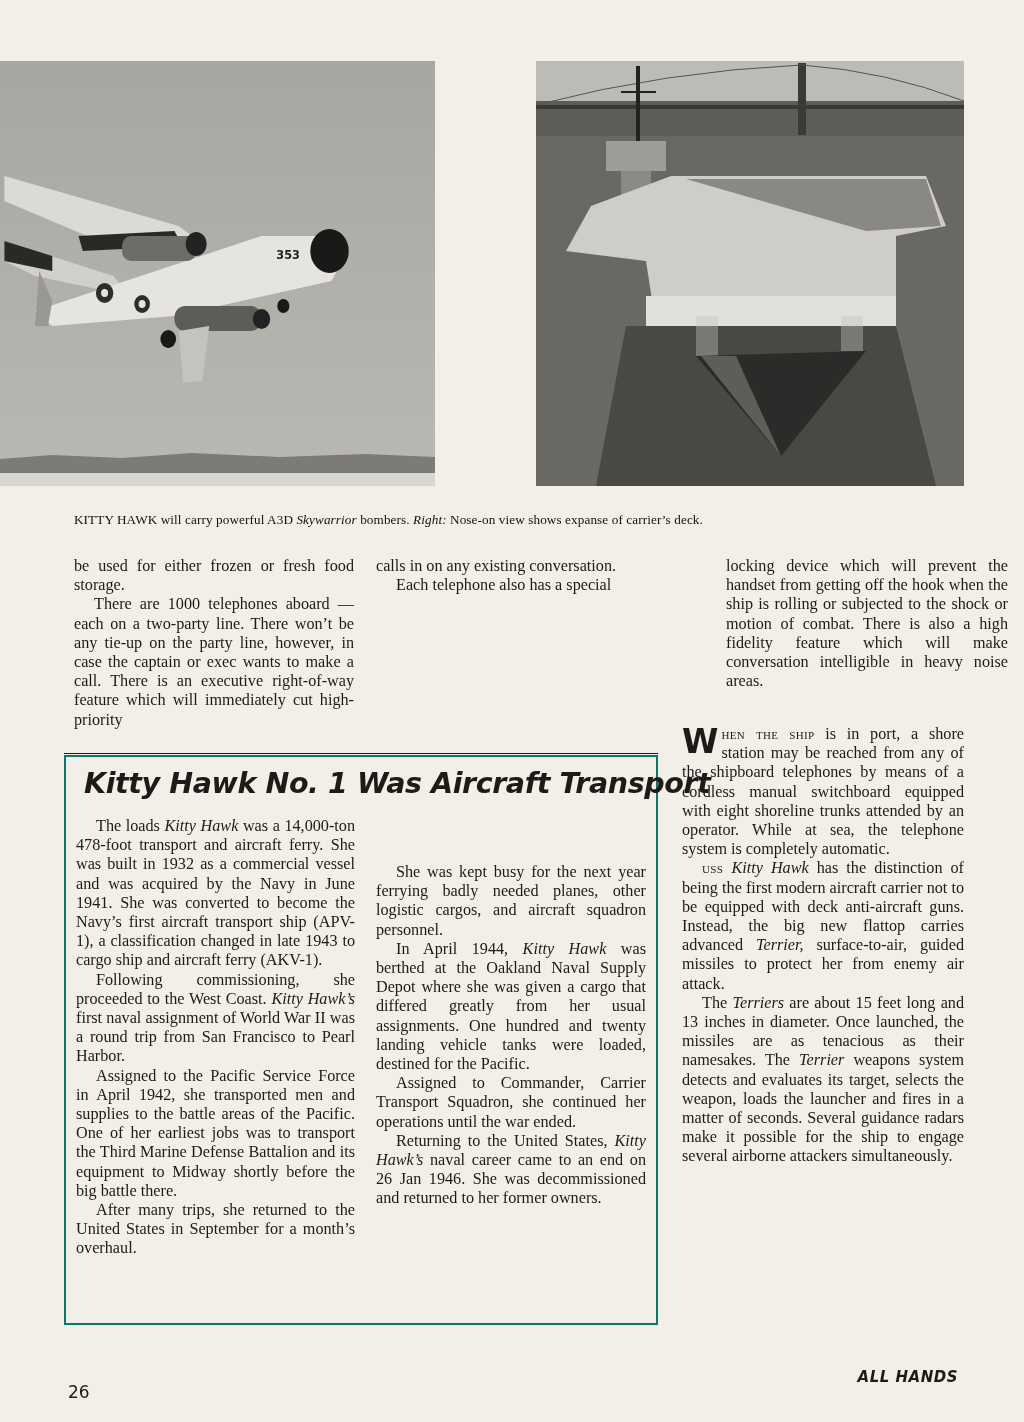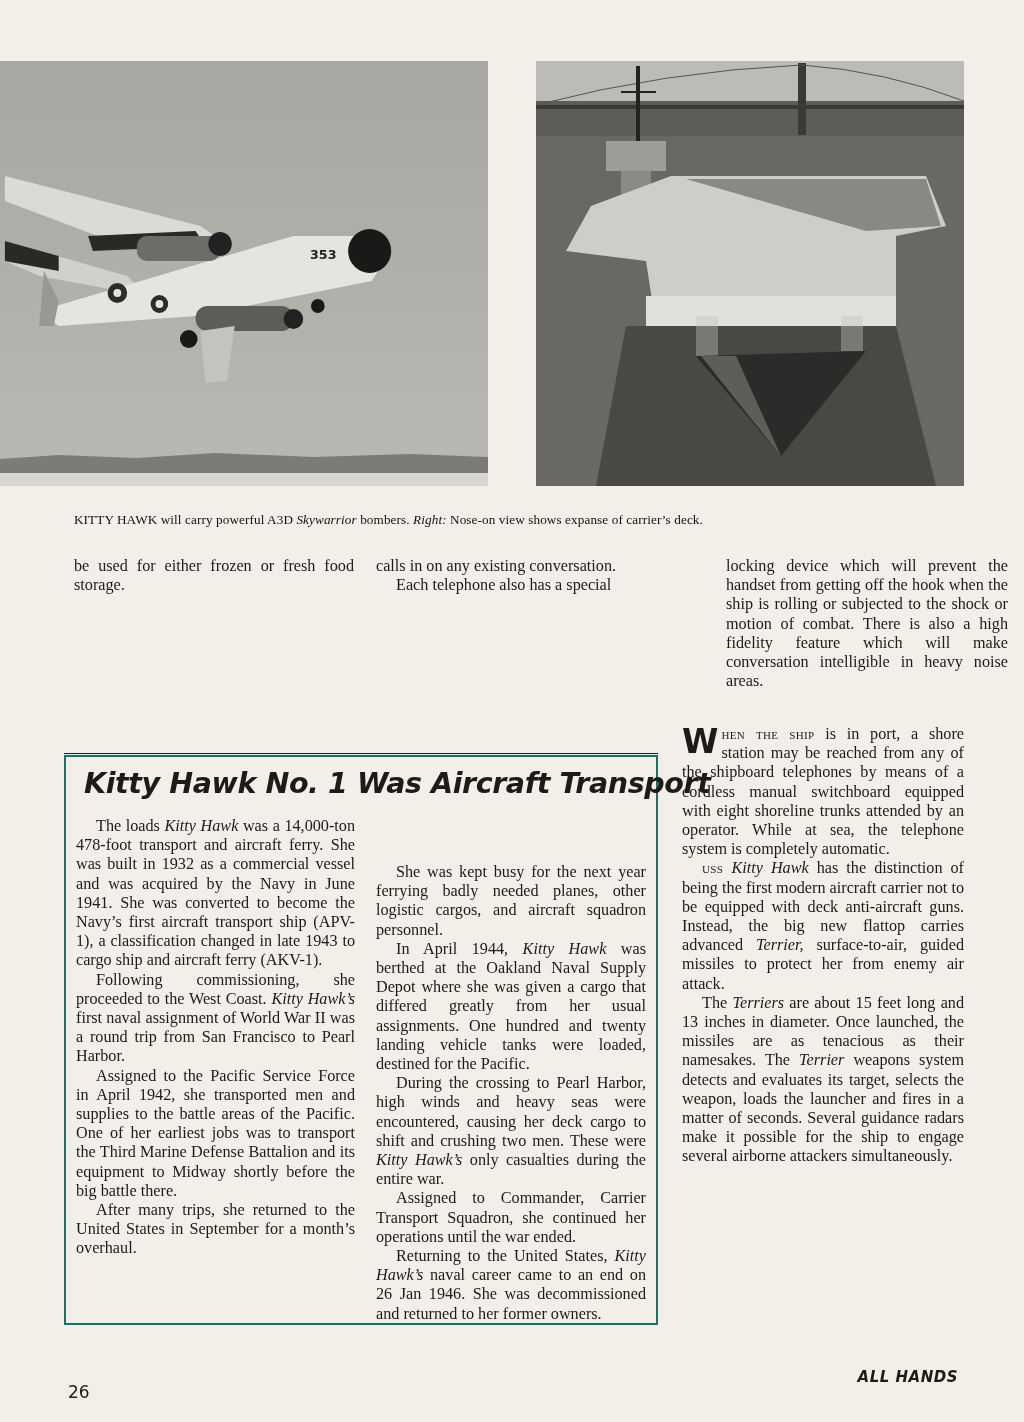--- a/index.html
+++ b/index.html
@@ -1,19 +1,19 @@
 <!DOCTYPE html>
 <html><head>
 <meta charset="utf-8">
 <style>
   html,body{margin:0;padding:0;}
   body{width:1024px;height:1422px;background:#f1efe8;position:relative;overflow:hidden;color:#1d1b18;font-family:"Liberation Serif","DejaVu Serif",serif;}
   .photo{position:absolute;background:#9c9a94;overflow:hidden;}
   .photo svg{display:block;width:100%;height:100%;}
-  #photo-left{left:0;top:61px;width:488px;height:425px;}
+  #photo-left{left:0;top:61px;width:435px;height:425px;}
   #photo-right{left:536px;top:61px;width:428px;height:425px;}
   .caption{position:absolute;left:74px;top:512px;width:900px;font-family:Liberation Serif, serif;font-size:13.2px;letter-spacing:0.1px;white-space:nowrap;color:#111;}
   .caption i{font-style:italic;}
   .col{position:absolute;font-size:16.2px;line-height:19.2px;text-align:justify;}
   .col p{margin:0;text-indent:0;}
   .col p.ind{text-indent:20px;}
   .col p.last{text-align-last:left;}
   .col i{font-style:italic;}
   #col1{left:74px;top:557px;width:280px;}
   #col2{left:376px;top:557px;width:282px;}
@@ -103,20 +103,21 @@
     <path d="M90 265 L360 265 L400 425 L60 425 Z" fill="#2f2e2b" opacity="0.55"></path>
   </svg>
 </div>
 
 <div class="caption">
   <span>KITTY HAWK will carry powerful A3D </span><i>Skywarrior</i><span> bombers. </span><i>Right:</i><span> Nose-on view shows expanse of carrier’s deck.</span>
 </div>
 
 <div class="col" id="col1">
   <p>be used for either frozen or fresh food storage.</p>
+  <p class="ind">There are 1000 telephones aboard —each on a two-party line. There won’t be any tie-up on the party line, however, in case the captain or exec wants to make a call. There is an executive right-of-way feature which will immediately cut high-priority</p>
 </div>
 
 <div class="col" id="col2">
   <p class="last">calls in on any existing conversation.</p>
   <p class="ind">Each telephone also has a special</p>
 </div>
 
 <div class="col" id="col3">
   <p class="last">locking device which will prevent the handset from getting off the hook when the ship is rolling or subjected to the shock or motion of combat. There is also a high fidelity feature which will make conversation intelligible in heavy noise areas.</p>
 </div>
@@ -145,23 +146,20 @@
     </p>
     <p class="ind last">Assigned to the Pacific Service Force in April 1942, she transported men and supplies to the battle areas of the Pacific. One of her earliest jobs was to transport the Third Marine Defense Battalion and its equipment to Midway shortly before the big battle there.</p>
     <p class="ind last">After many trips, she returned to the United States in September for a month’s overhaul.</p>
   </div>
 
   <div class="col" id="sb-col2">
     <p class="ind last">She was kept busy for the next year ferrying badly needed planes, other logistic cargos, and aircraft squadron personnel.</p>
     <p class="ind last">
       <span>In April 1944, </span><i>Kitty Hawk</i><span> was berthed at the Oakland Naval Supply Depot where she was given a cargo that differed greatly from her usual assignments. One hundred and twenty landing vehicle tanks were loaded, destined for the Pacific.</span>
     </p>
-    <p class="ind last">
-      <span>During the crossing to Pearl Harbor, high winds and heavy seas were encountered, causing her deck cargo to shift and crushing two men. These were </span><i>Kitty Hawk’s</i><span> only casualties during the entire war.</span>
-    </p>
     <p class="ind last">Assigned to Commander, Carrier Transport Squadron, she continued her operations until the war ended.</p>
     <p class="ind last">
       <span>Returning to the United States, </span><i>Kitty Hawk’s</i><span> naval career came to an end on 26 Jan 1946. She was decommissioned and returned to her former owners.</span>
     </p>
   </div>
 </div>
 
 <div class="footer-left">26</div>
 <div class="footer-right">ALL HANDS</div>
 

